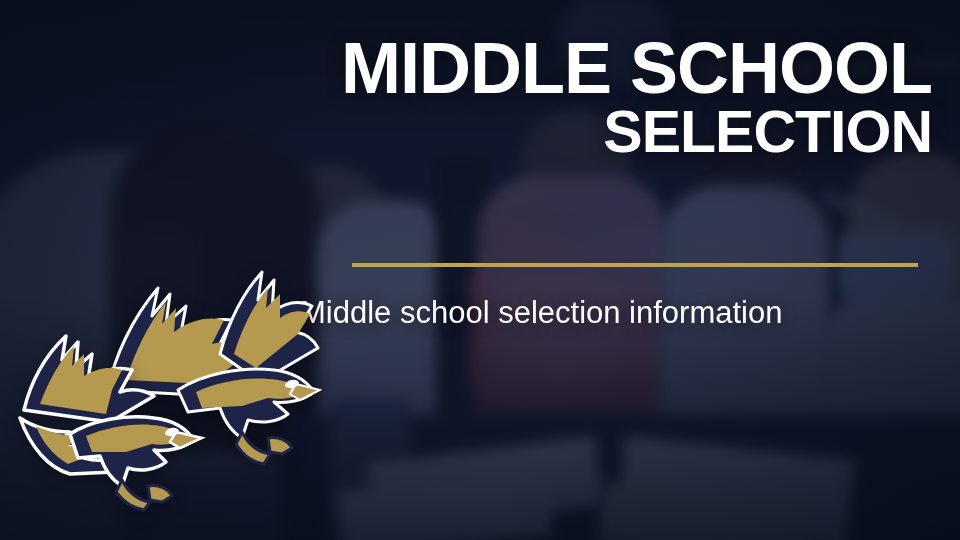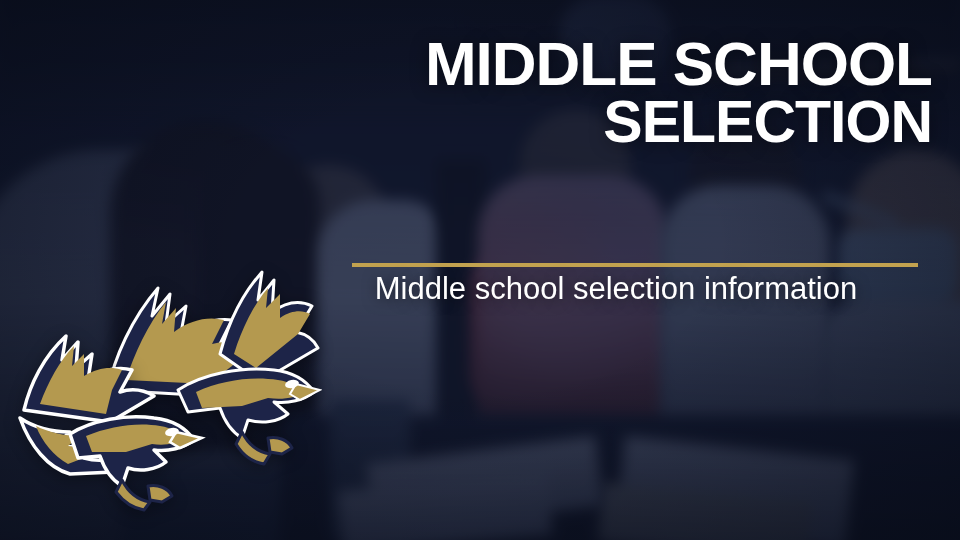--- a/index.html
+++ b/index.html
@@ -218,38 +218,37 @@
   .title-line {
     display: block;
     color: #ffffff;
     font-weight: 700;
     font-size: 92px;
     line-height: .97;
     letter-spacing: -1px;
     text-shadow: 0 2px 18px rgba(0,0,0,.45);
     white-space: nowrap;
   }
-  .title-line-1 { font-size: 62px; text-align: right; }
+  .title-line-1 { font-size: 72px; text-align: right; }
   .title-line-2 { font-size: 59px; }
 
   .divider {
     position: absolute;
     left: 352px;
     top: 263px;
     width: 566px;
     height: 4px;
     background: #c2a24f;
   }
 
   .subtitle {
     position: absolute;
     left: 300px;
-    top: 269px;
+    top: 293px;
     width: 632px;
-    text-align: center;
     color: #ffffff;
     font-size: 31px;
     line-height: 1.30;
     font-weight: 300;
     text-shadow: 0 2px 14px rgba(0,0,0,.5);
   }
   .subtitle span { display: block; }
 
   
   .logo {

